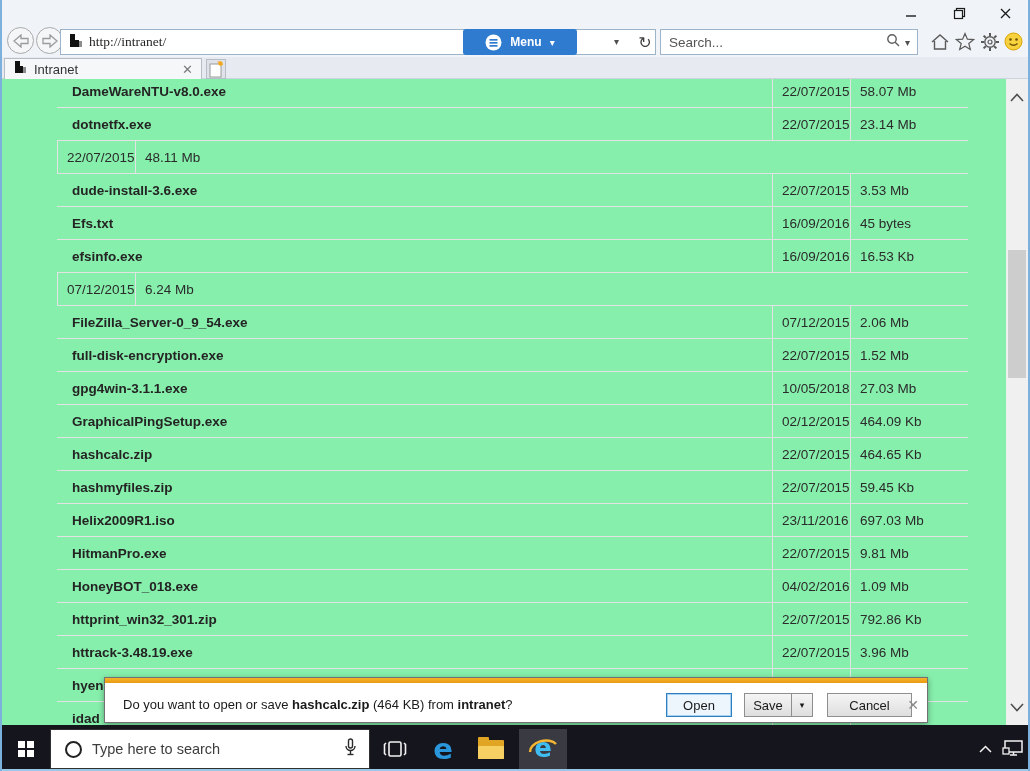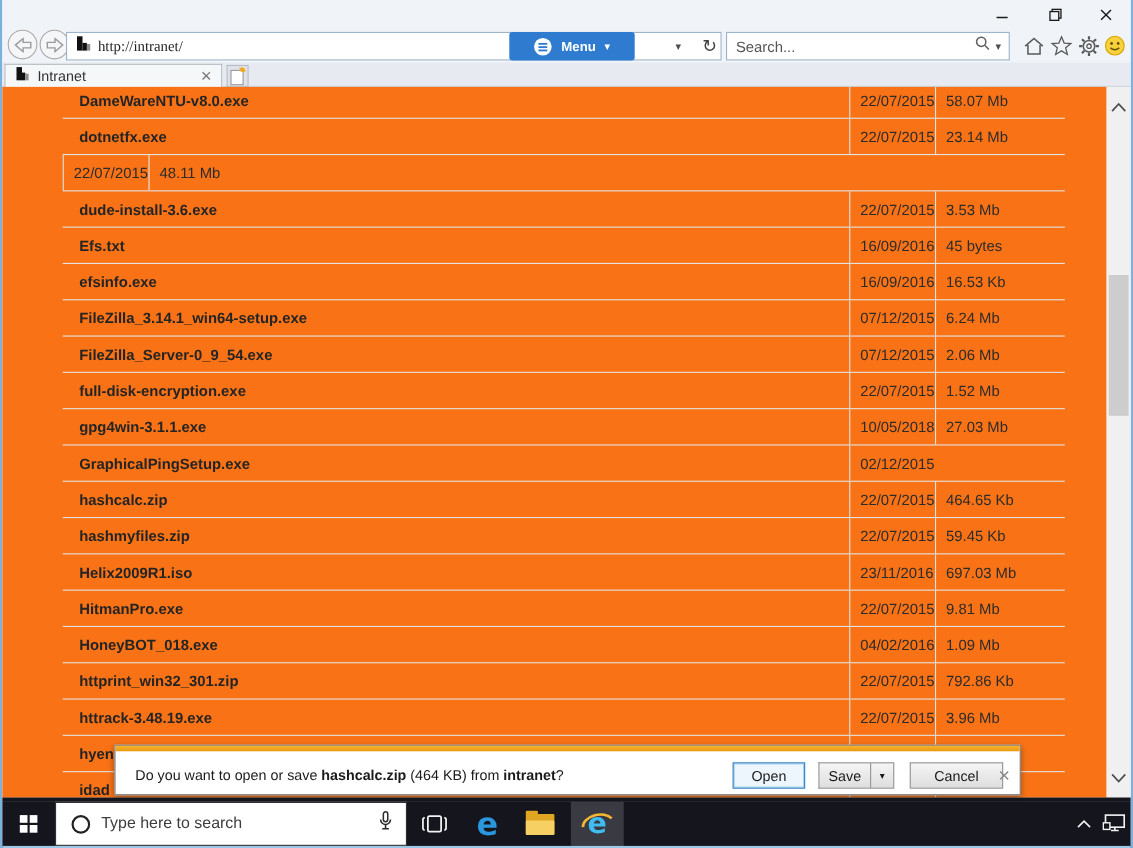--- a/index.html
+++ b/index.html
@@ -39,21 +39,21 @@
   .tabbar { position:absolute; left:0; top:57px; width:100%; height:22px; background:#e7ebf1; border-bottom:1px solid #ccd3dc; }
   .tab { position:absolute; left:2px; top:1px; width:198px; height:21px; background:#f5f7f9;
          border:1px solid #b7bdc6; border-bottom:none; display:flex; align-items:center; }
   .tab .favicon { margin:0 7px 0 9px; }
   .tab .tlabel { flex:1; font-size:13px; color:#333; }
   .tab .tclose { margin-right:8px; color:#7a7a7a; font-size:13px; }
   .newtab { position:absolute; left:204px; top:2px; width:20px; height:20px; background:#dfe3e9;
             border:1px solid #b7bdc6; display:flex; align-items:center; justify-content:center; }
 
   
-  .content { position:absolute; left:0; top:79px; width:1004px; height:646px; background:#f97316; overflow:hidden; }
+  .content { position:absolute; left:0; top:79px; width:1004px; height:646px; background:#86efac; overflow:hidden; }
   .rows { position:absolute; left:55px; top:-4px; width:911px; }
   .frow { display:flex; height:33px; align-items:center; border-bottom:1px solid #e3e3e3; }
   .fname { width:715px; padding-left:15px; font-size:13.5px; font-weight:bold; color:#242424; }
   .fdate { width:78px; align-self:stretch; display:flex; align-items:center; padding-left:9px;
            border-left:1px solid #e3e3e3; font-size:13.5px; color:#2b2b2b;text-align:right; }
   .fsize { width:118px; align-self:stretch; display:flex; align-items:center; padding-left:9px;
            border-left:1px solid #e3e3e3; font-size:13.5px; color:#2b2b2b; }
 
   
   .scrollbar { position:absolute; left:1004px; top:79px; width:22px; height:646px; background:#f0f0f0; }
@@ -253,21 +253,20 @@
           <span class="fname">Efs.txt</span>
           <span class="fdate">16/09/2016</span>
           <span class="fsize">45 bytes</span>
         </div>
         <div class="frow">
           <span class="fname">efsinfo.exe</span>
           <span class="fdate">16/09/2016</span>
           <span class="fsize">16.53 Kb</span>
         </div>
         <div class="frow">
-          <span class="fname">FileZilla_3.14.1_win64-setup.exe</span>
           <span class="fdate">07/12/2015</span>
           <span class="fsize">6.24 Mb</span>
         </div>
         <div class="frow">
           <span class="fname">FileZilla_Server-0_9_54.exe</span>
           <span class="fdate">07/12/2015</span>
           <span class="fsize">2.06 Mb</span>
         </div>
         <div class="frow">
           <span class="fname">full-disk-encryption.exe</span>
@@ -275,20 +274,21 @@
           <span class="fsize">1.52 Mb</span>
         </div>
         <div class="frow">
           <span class="fname">gpg4win-3.1.1.exe</span>
           <span class="fdate">10/05/2018</span>
           <span class="fsize">27.03 Mb</span>
         </div>
         <div class="frow">
           <span class="fname">GraphicalPingSetup.exe</span>
           <span class="fdate">02/12/2015</span>
+          <span class="fsize">464.09 Kb</span>
         </div>
         <div class="frow">
           <span class="fname">hashcalc.zip</span>
           <span class="fdate">22/07/2015</span>
           <span class="fsize">464.65 Kb</span>
         </div>
         <div class="frow">
           <span class="fname">hashmyfiles.zip</span>
           <span class="fdate">22/07/2015</span>
           <span class="fsize">59.45 Kb</span>

